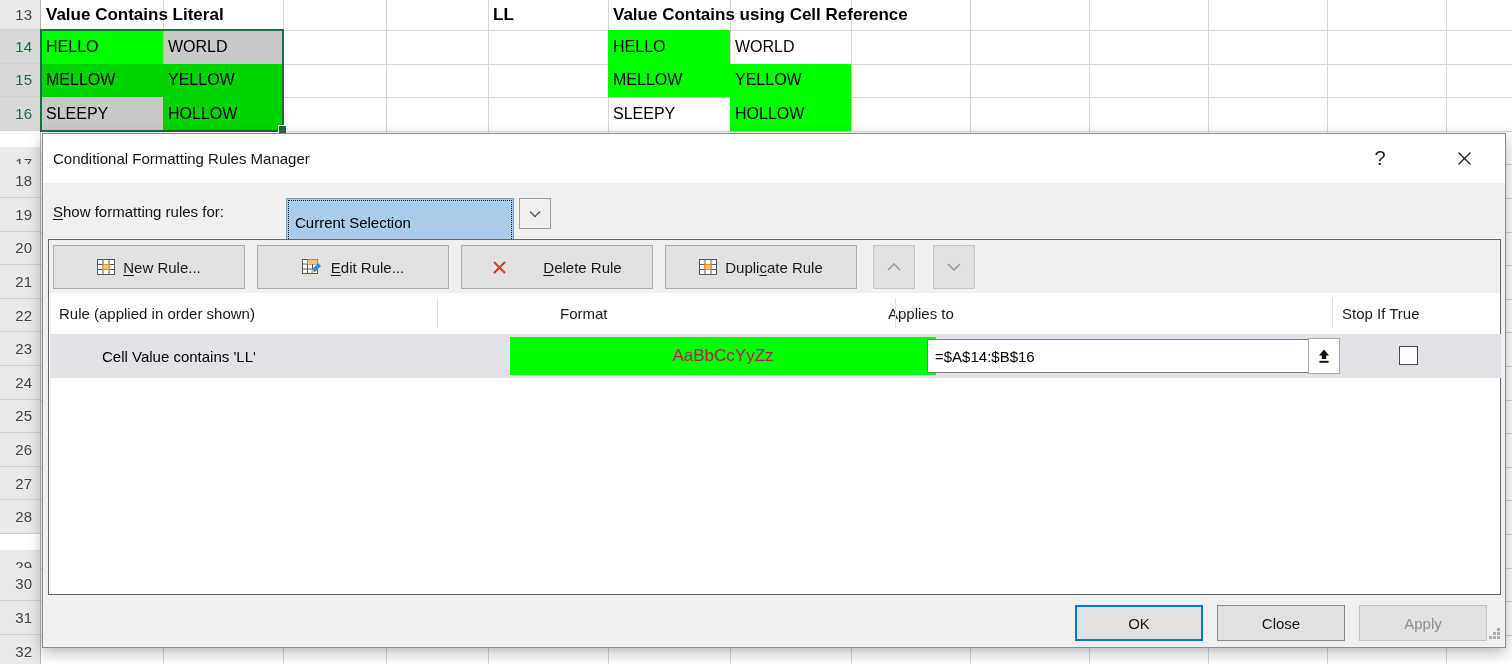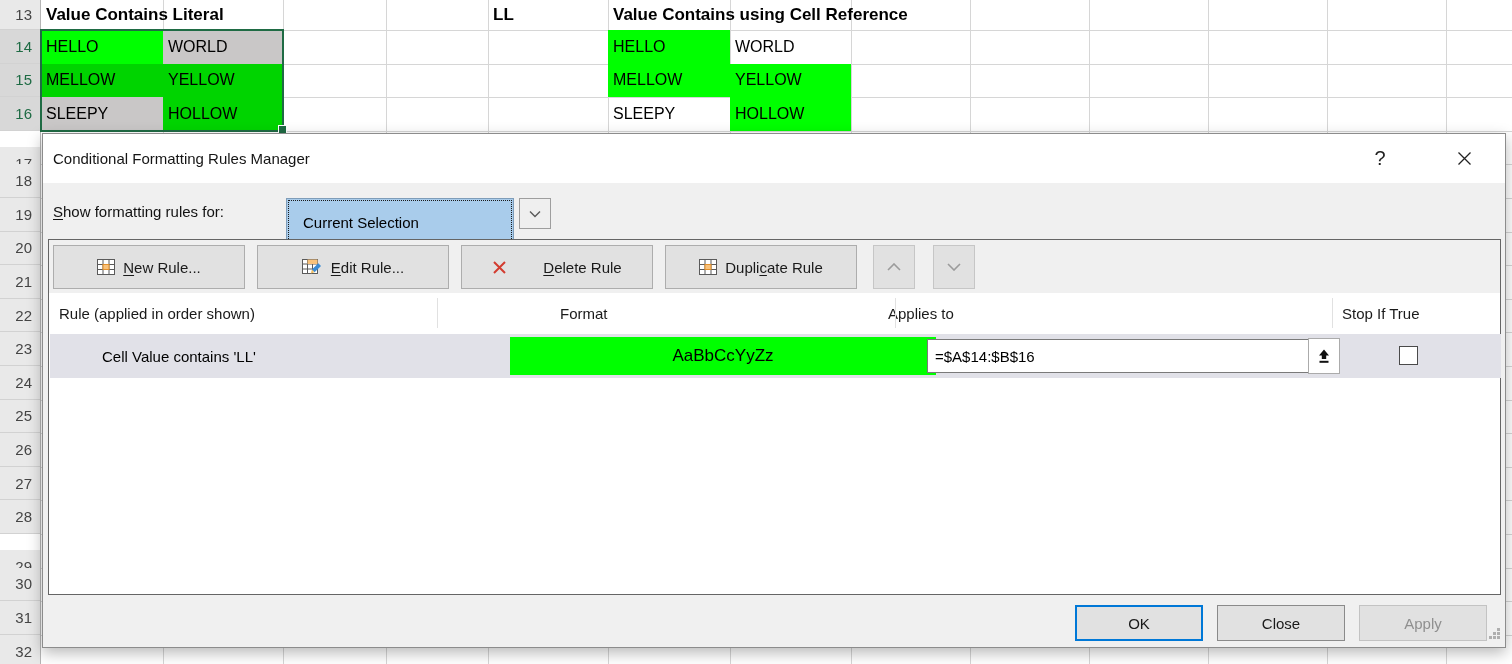--- a/index.html
+++ b/index.html
@@ -22,35 +22,35 @@
           border:1px solid #8C8C8C;box-sizing:border-box;z-index:10;box-shadow:0 5px 14px rgba(0,0,0,.28);}
   .titlebar{position:absolute;left:0;top:0;width:100%;height:49px;background:#fff;}
   .dlg-title{position:absolute;left:10px;top:0;height:49px;line-height:49px;font-size:15px;color:#151515;}
   .tb-btn{position:absolute;top:8px;width:34px;height:32px;display:flex;align-items:center;justify-content:center;cursor:default;}
   .tb-help{left:1320px;font-size:20px;color:#222;}
   .tb-close{left:1404px;}
   .show-label{position:absolute;left:10px;top:69px;font-size:15px;color:#111;}
   .accel{text-decoration:underline;text-underline-offset:2px;}
   .combo{position:absolute;left:243px;top:64px;height:31px;display:flex;}
   .combo-value{width:228px;height:49px;background:#A9CCEB;border:1px solid #7F9DB9;box-sizing:border-box;
-               font-size:15px;display:flex;align-items:center;padding-left:16px;outline:1px dotted #1a1a1a;outline-offset:-3px;}
+               font-size:15px;display:flex;align-items:center;padding-left:8px;outline:1px dotted #1a1a1a;outline-offset:-3px;}
   .combo-btn{width:32px;height:31px;margin-left:5px;background:#EFEFEF;border:1px solid #9E9E9E;box-sizing:border-box;
              display:flex;align-items:center;justify-content:center;}
   .frame{position:absolute;left:5px;top:105px;width:1453px;height:356px;background:#fff;
          border:1px solid #656565;box-sizing:border-box;}
   .toolbar{position:absolute;left:0;top:0;width:100%;height:53px;background:#F0F0F0;}
   .tbtn{position:absolute;top:5px;height:44px;background:#E1E1E1;border:1px solid #ADADAD;box-sizing:border-box;
         display:flex;align-items:center;justify-content:center;font-size:15px;color:#1A1A1A;gap:8px;}
   .tbtn.dis{border-color:#C6C6C6;}
   .lh{position:absolute;top:54px;height:38px;font-size:15px;color:#1A1A1A;display:flex;align-items:center;}
   .lsep{position:absolute;top:58px;height:30px;width:1px;background:#E1E1E1;}
   .rulerow{position:absolute;left:1px;top:94px;width:1451px;height:44px;background:#E1E1E8;}
   .rulename{position:absolute;left:52px;top:0;height:44px;display:flex;align-items:center;font-size:15px;}
   .fmtprev{position:absolute;left:460px;top:3px;width:426px;height:38px;display:flex;align-items:center;justify-content:center;
-           font-size:17px;color:#000000;}
+           font-size:17px;color:#be185d;}
   .applies-input{position:absolute;left:849px;top:5px;width:408px;height:34px;border:1px solid #7A7A7A;box-sizing:border-box;
            background:#fff;font-family:"Liberation Sans",sans-serif;font-size:15px;padding:0 0 0 7px;margin-left:28px;}
   .picker{position:absolute;left:1258px;top:4px;width:32px;height:36px;background:#fff;border:1px solid #ABABAB;
           box-sizing:border-box;display:flex;align-items:center;justify-content:center;}
   .chk{position:absolute;left:1349px;top:12px;width:19px;height:19px;background:#fff;border:1px solid #4A4A4A;box-sizing:border-box;}
   .fbtn{position:absolute;top:471px;width:128px;height:36px;background:#E1E1E1;font-size:15px;color:#1A1A1A;
         display:flex;align-items:center;justify-content:center;box-sizing:border-box;}
   .fbtn.ok{left:1032px;border:2px solid #0078D7;}
   .fbtn.close{left:1174px;border:1px solid #8A8A8A;}
   .fbtn.apply{left:1316px;border:1px solid #C3C3C3;color:#8F8F8F;}

